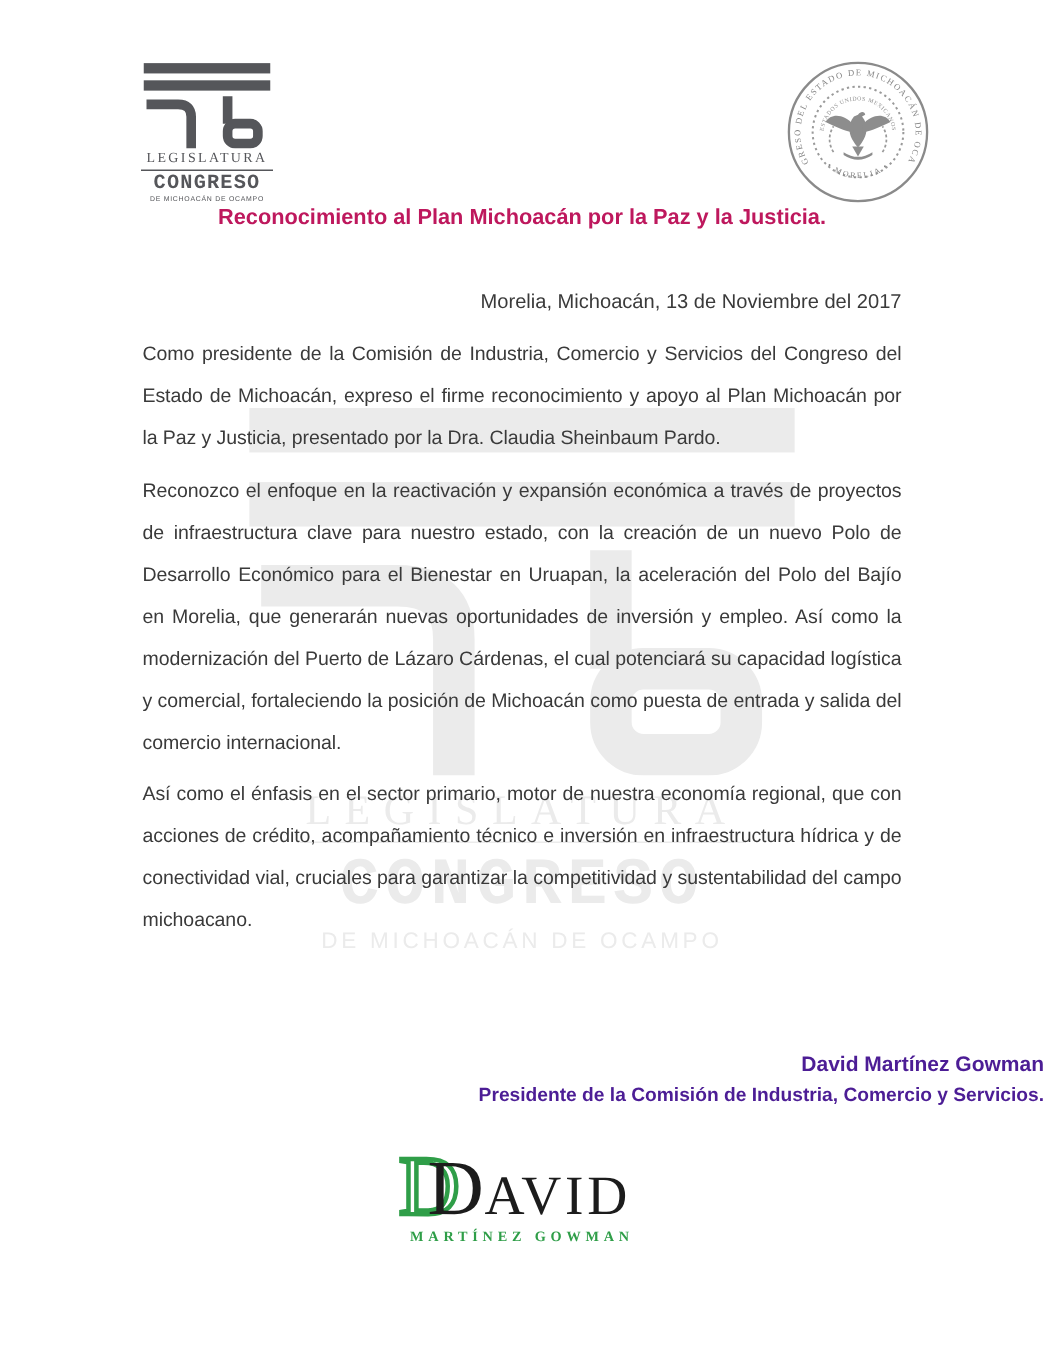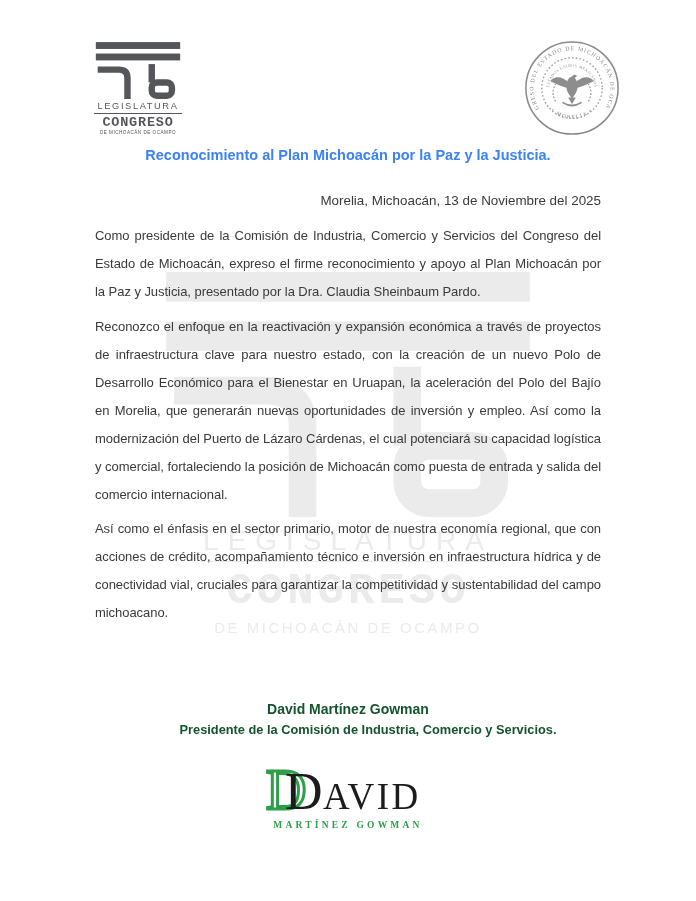--- a/index.html
+++ b/index.html
@@ -10,21 +10,21 @@
     background:#ffffff;
     font-family:"Liberation Sans",sans-serif;
     color:#3a3a3a;
     overflow:hidden;
   }
 
   
   .logo76{display:flex;flex-direction:column;align-items:center;}
   .logo76--header{position:absolute;left:94px;top:42px;width:88px;color:#55565a;}
   .logo76 svg{display:block;}
-  .l76-legislatura{font-family:Liberation Sans, sans-serif;letter-spacing:1.6px;white-space:nowrap;}
+  .l76-legislatura{font-family:Liberation Serif, serif;letter-spacing:1.6px;white-space:nowrap;}
   .logo76--header .l76-legislatura{font-size:9.3px;margin-top:2px;}
   .l76-rule{width:100%;border-top:1px solid currentColor;}
   .logo76--header .l76-rule{margin:1.5px 0 1px;}
   .l76-congreso{font-weight:bold;letter-spacing:0.8px;white-space:nowrap;font-family:Liberation Mono, monospace;}
   .logo76--header .l76-congreso{font-size:13.5px;}
   .l76-sub{letter-spacing:0.5px;white-space:nowrap;}
   .logo76--header .l76-sub{font-size:4.6px;margin-top:0.5px;}
 
   
   .watermark{
@@ -35,26 +35,26 @@
   .watermark .l76-legislatura{font-size:28px;letter-spacing:9px;margin-top:8px;}
   .watermark .l76-rule{width:296px;margin:4px 0;}
   .watermark .l76-congreso{font-size:44px;letter-spacing:4px;}
   .watermark .l76-sub{font-size:15px;letter-spacing:2.5px;margin-top:3px;}
 
   
   .seal{position:absolute;left:524px;top:40px;width:96px;height:96px;}
 
   
   .doc{position:absolute;left:95px;width:506px;z-index:1;}
-  .doc-title{top:147px;text-align:center;font-weight:bold;font-size:14.5px;color:#3b82f6;}
+  .doc-title{top:137px;text-align:center;font-weight:bold;font-size:14.5px;color:#be185d;}
   .doc-date{top:193px;text-align:right;font-size:13.4px;color:#3a3a3a;}
   .doc-body{top:222px;font-size:13px;line-height:28px;text-align:justify;letter-spacing:-0.05px;}
   .doc-body p{margin:0 0 6.5px 0;}
 
-  .sig{position:absolute;left:0;right:0;text-align:center;color:#14532d;z-index:1;}
+  .sig{position:absolute;left:0;right:0;text-align:right;color:#4c1d95;z-index:1;}
   .sig-name{top:701px;font-weight:bold;font-size:14px;}
   .sig-role{top:722px;font-weight:bold;font-size:12.8px;padding-left:40px;}
 
   
   .david{position:absolute;top:762px;left:0;right:0;display:flex;flex-direction:column;align-items:center;z-index:1;}
   .david-sub{font-family:"Liberation Serif",serif;font-size:9.5px;letter-spacing:3.2px;color:#2f9e48;margin-top:2px;white-space:nowrap;font-weight:bold;}
 </style>
 </head>
 <body>
 
@@ -110,21 +110,21 @@
       <path d="M47,45 C40,37 31,37 27.5,43 C33,45.5 40,49 47,50.5 Z"></path>
       <path d="M53,45 C60,37 69,37 72.5,43 C67,45.5 60,49 53,50.5 Z"></path>
       <path d="M46,60 L50,67 L54,60 Z"></path>
       <path d="M40,64 Q50,70.5 60,64 L60,66 Q50,72.5 40,66 Z"></path>
       <path d="M33,64 Q27.5,55 33,46" fill="none" stroke="#9a9a9a" stroke-width="1.2" stroke-dasharray="2 1.6"></path>
       <path d="M67,64 Q72.5,55 67,46" fill="none" stroke="#9a9a9a" stroke-width="1.2" stroke-dasharray="2 1.6"></path>
     </g>
   </svg>
 
   <div class="doc doc-title">Reconocimiento al Plan Michoacán por la Paz y la Justicia.</div>
-  <div class="doc doc-date">Morelia, Michoacán, 13 de Noviembre del 2025</div>
+  <div class="doc doc-date">Morelia, Michoacán, 13 de Noviembre del 2017</div>
 
   <div class="doc doc-body">
     <p>Como presidente de la Comisión de Industria, Comercio y Servicios del Congreso del Estado de Michoacán, expreso el firme reconocimiento y apoyo al Plan Michoacán por la Paz y Justicia, presentado por la Dra. Claudia Sheinbaum Pardo.</p>
     <p>Reconozco el enfoque en la reactivación y expansión económica a través de proyectos de infraestructura clave para nuestro estado, con la creación de un nuevo Polo de Desarrollo Económico para el Bienestar en Uruapan, la aceleración del Polo del Bajío en Morelia, que generarán nuevas oportunidades de inversión y empleo. Así como la modernización del Puerto de Lázaro Cárdenas, el cual potenciará su capacidad logística y comercial, fortaleciendo la posición de Michoacán como puesta de entrada y salida del comercio internacional.</p>
     <p>Así como el énfasis en el sector primario, motor de nuestra economía regional, que con acciones de crédito, acompañamiento técnico e inversión en infraestructura hídrica y de conectividad vial, cruciales para garantizar la competitividad y sustentabilidad del campo michoacano.</p>
   </div>
 
   <div class="sig sig-name">David Martínez Gowman</div>
   <div class="sig sig-role">Presidente de la Comisión de Industria, Comercio y Servicios.</div>
 

